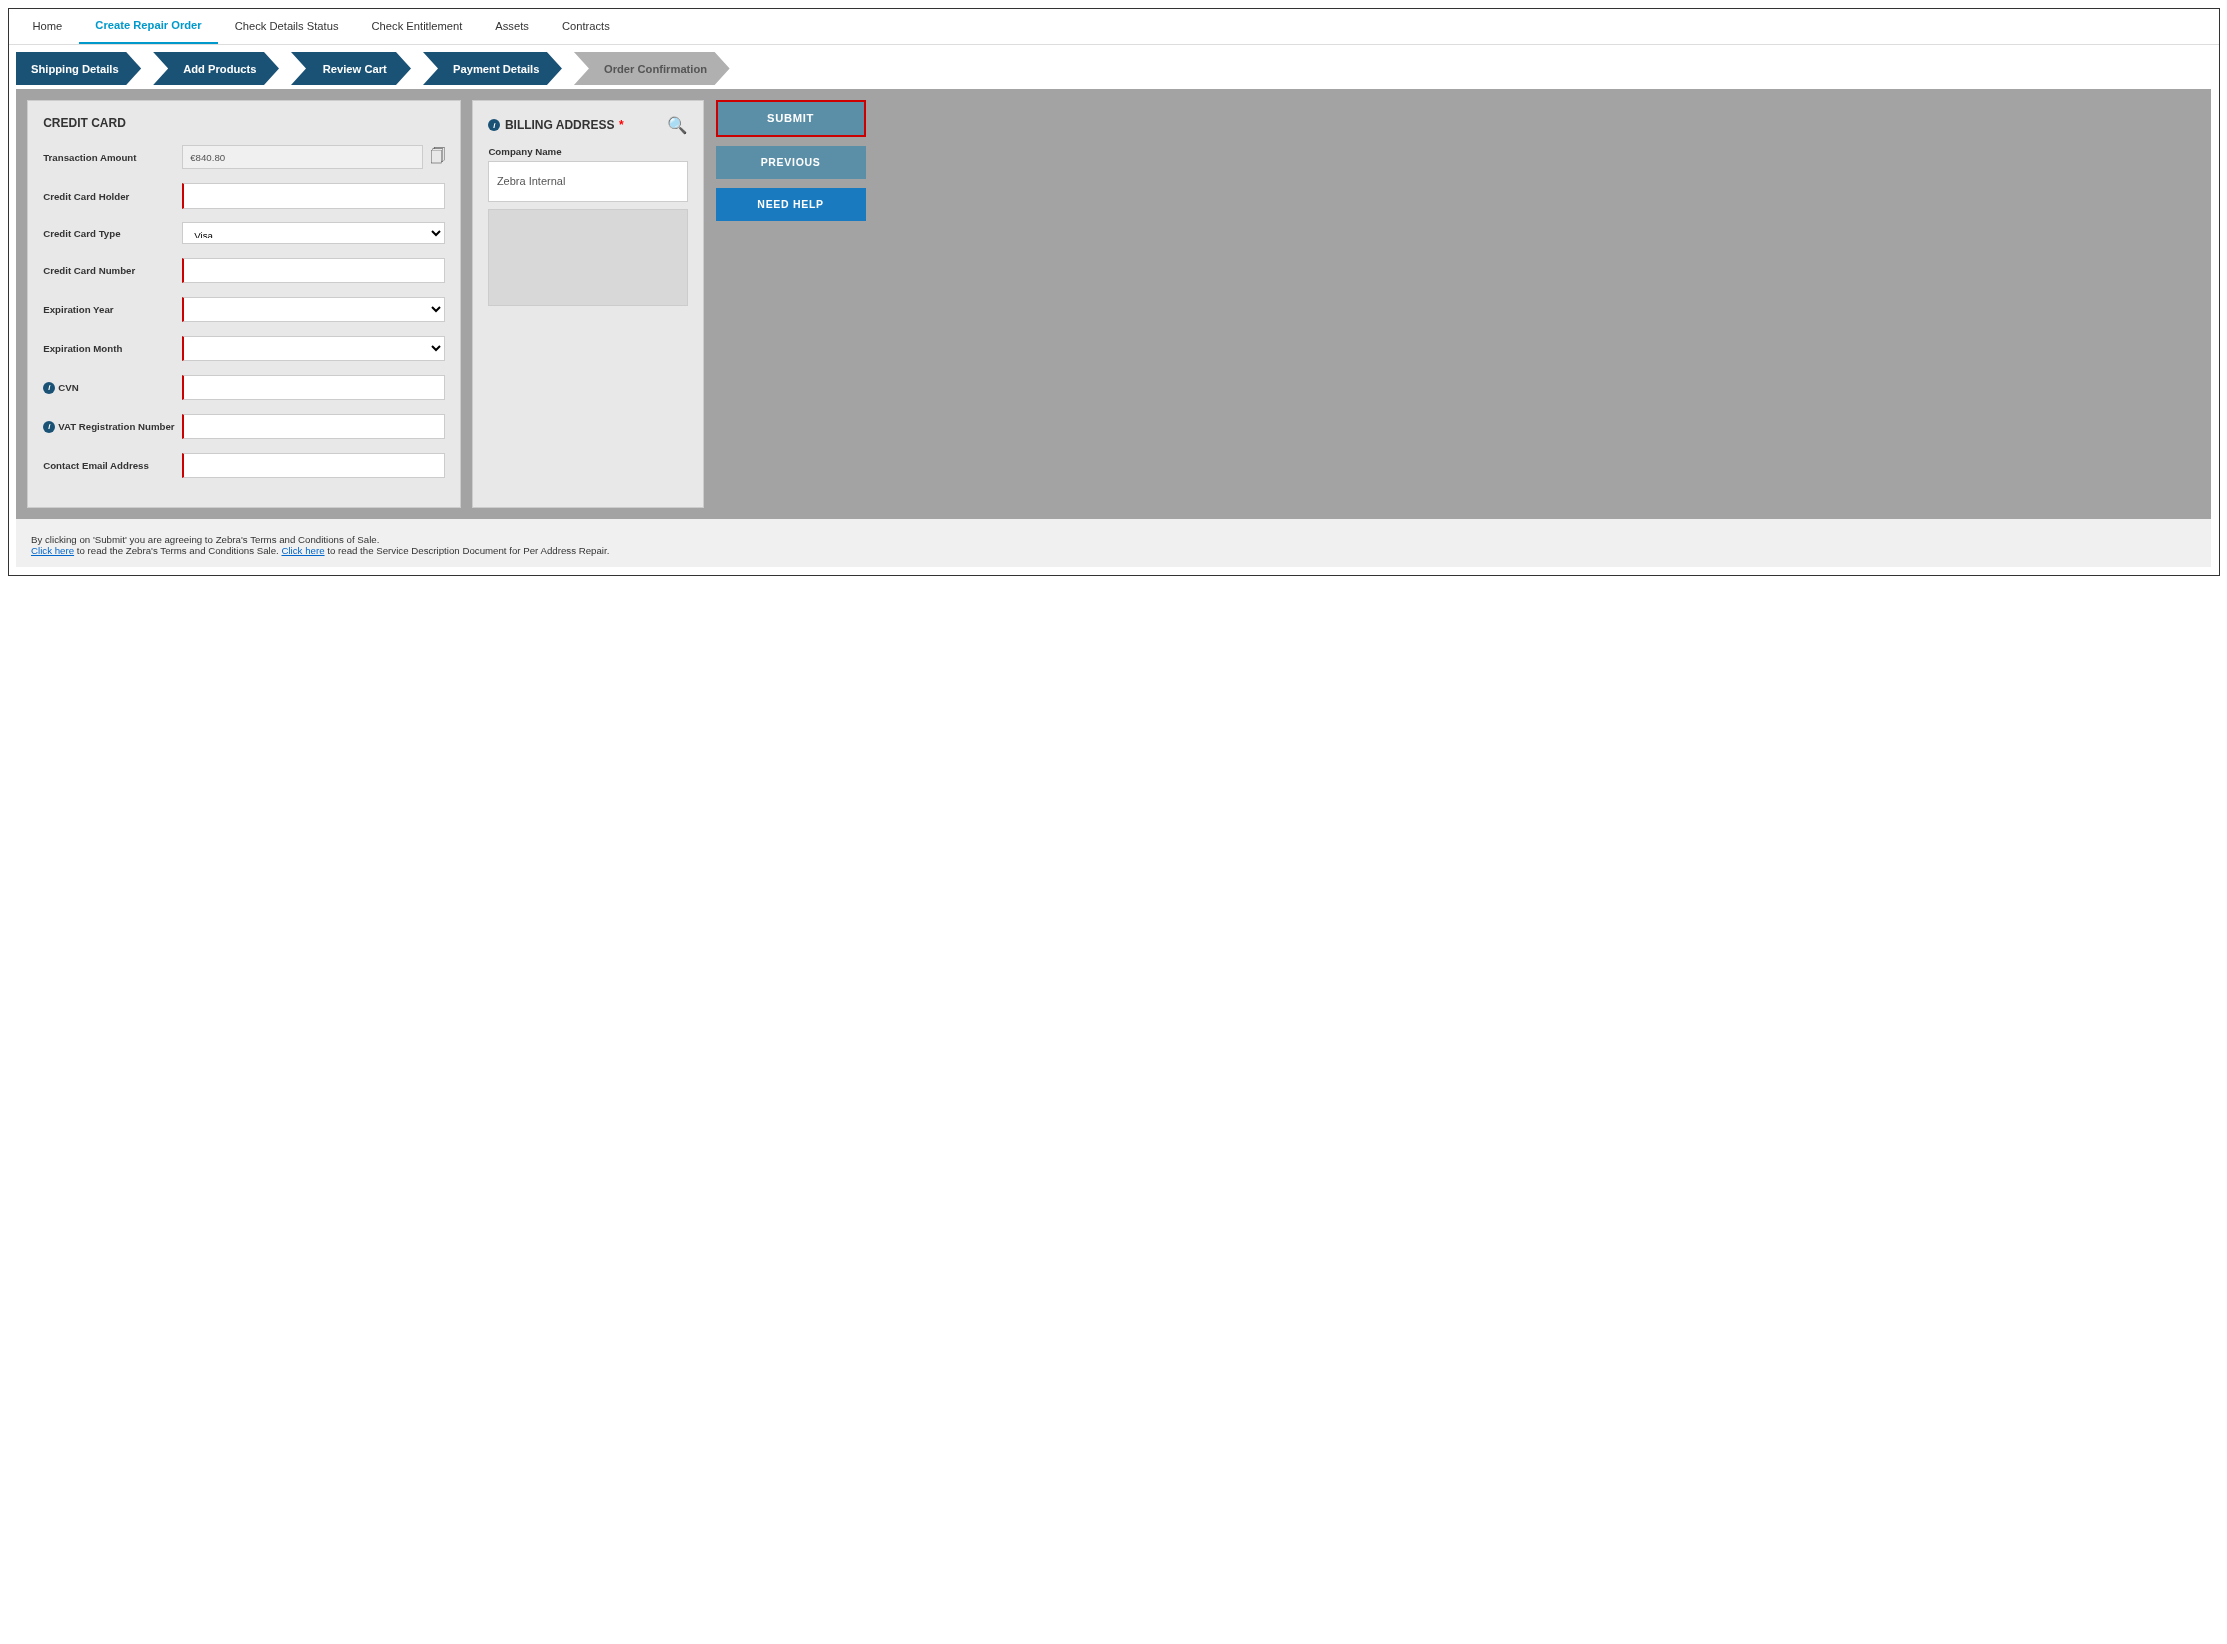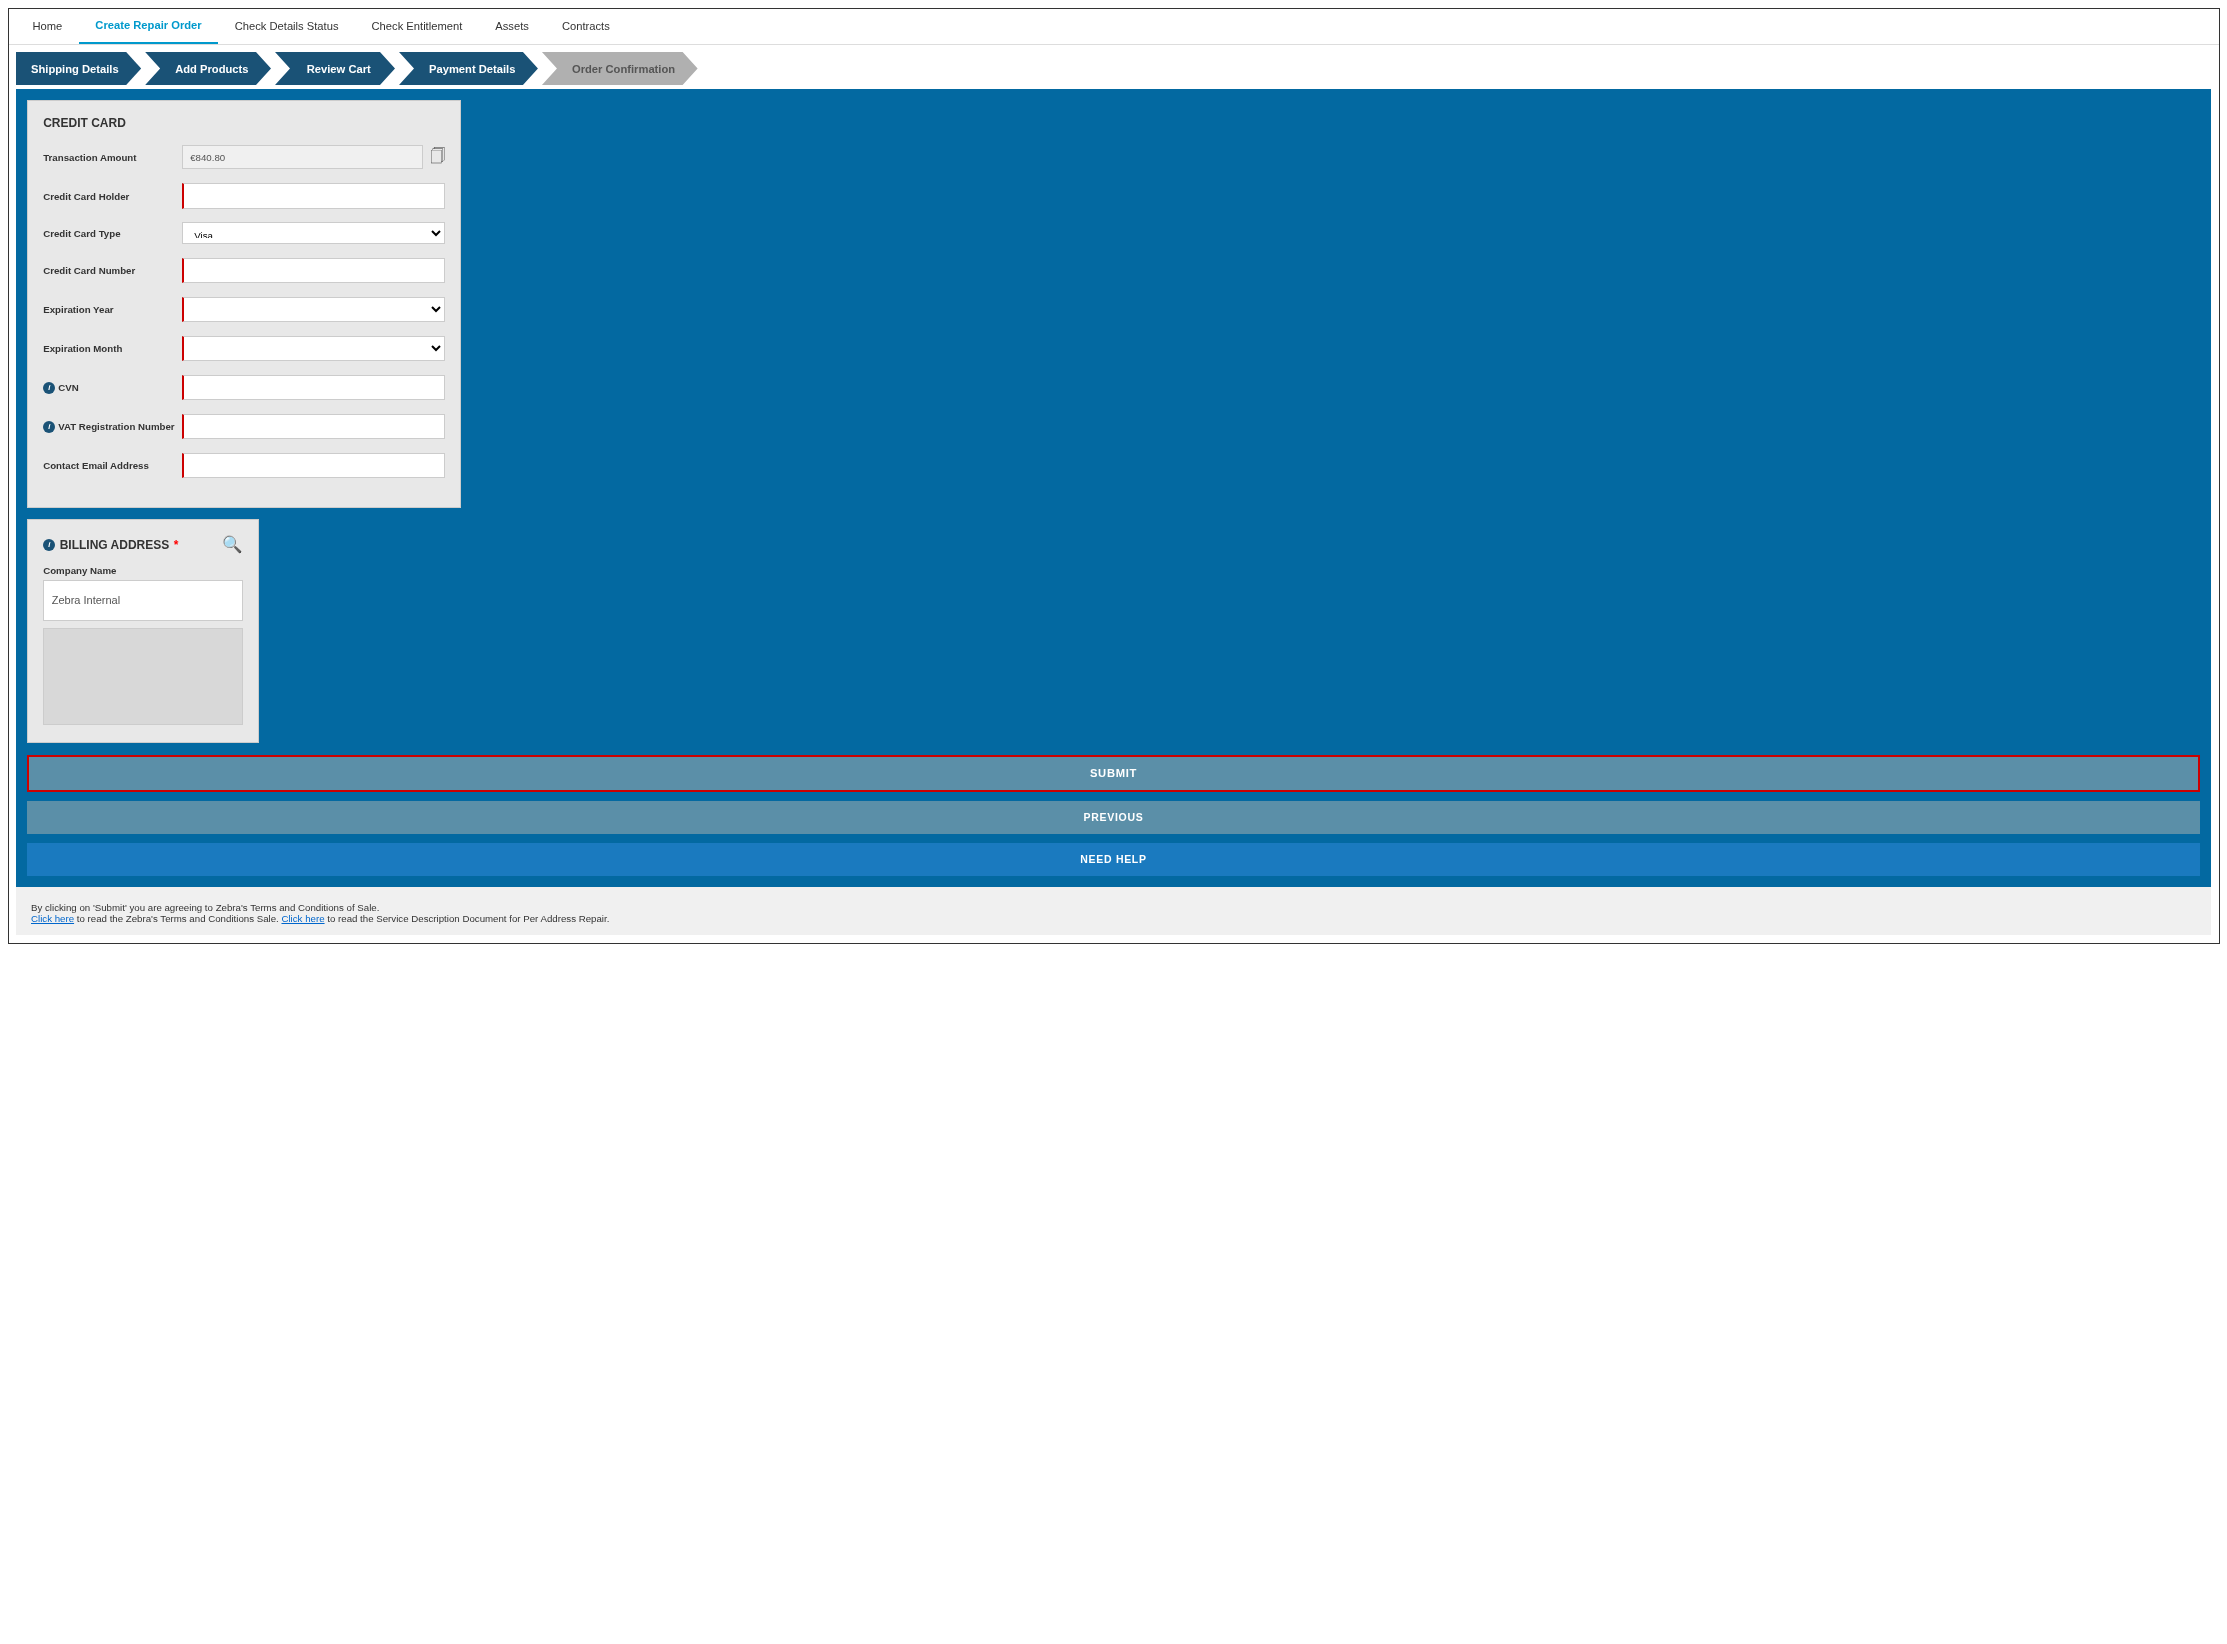--- a/index.html
+++ b/index.html
@@ -33,21 +33,21 @@
       font-weight: bold;
     }
 
     
     .wizard-bar {
       display: flex;
       align-items: stretch;
       background: #fff;
       padding: 0;
       margin: 7.5px 7.5px 0 7.5px;
-      gap: 4px;
+      gap: 12px;
     }
     .wizard-step {
       position: relative;
       display: flex;
       align-items: center;
       justify-content: center;
       padding: 10.5px 22.5px 10.5px 30px;
       font-size: 11.2px;
       font-weight: bold;
       color: #fff;
@@ -67,23 +67,22 @@
     }
     .wizard-step.inactive:first-child {
       clip-path: polygon(0 0, calc(100% - 15px) 0, 100% 50%, calc(100% - 15px) 100%, 0 100%);
     }
 
     
     .main-content {
       display: flex;
       gap: 11.2px;
       padding: 11.2px 11.2px 11.2px 11.2px;
-      background: #0369a1;
+      background: #a3a3a3;
       margin: 3.7px 7.5px 0 7.5px;
-      flex-direction: column;
     }
 
     
     .card-panel {
       background: #e8e8e8;
       border: 0.7px solid #ccc;
       padding: 15px;
       flex: 1;
       max-width: 434px;
     }

